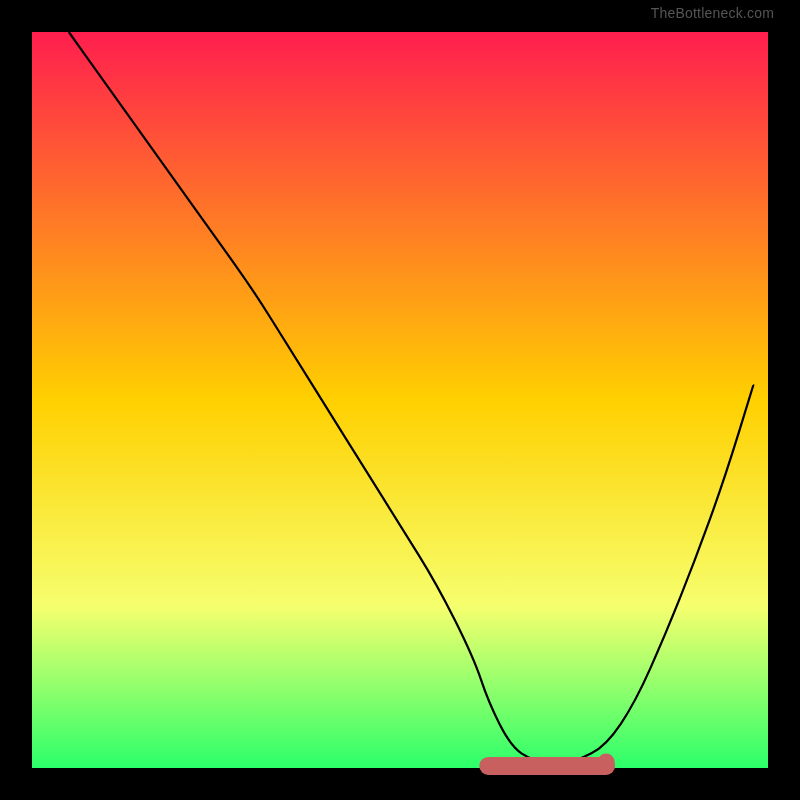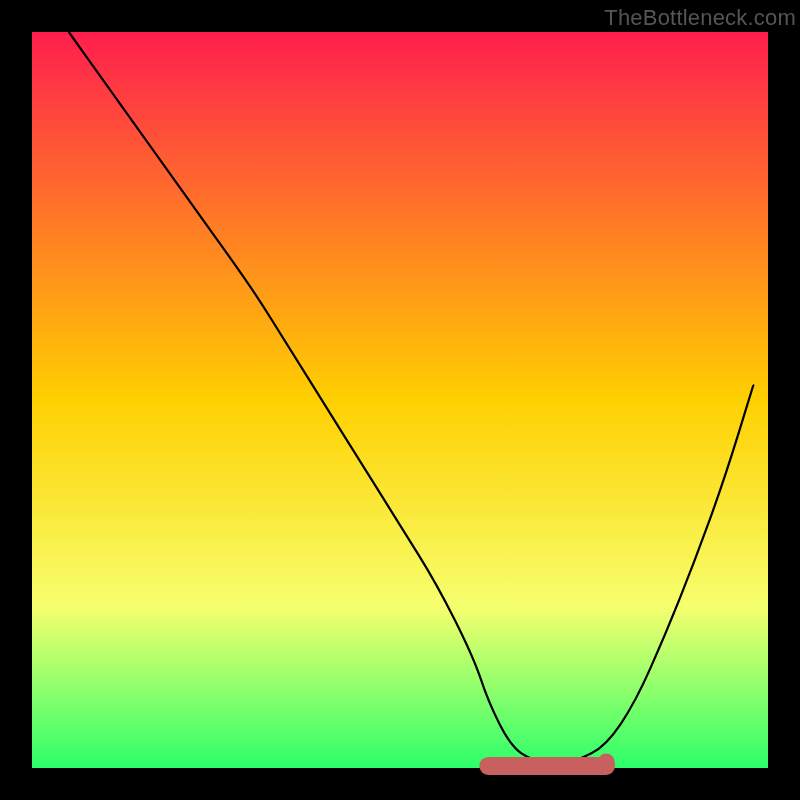--- a/index.html
+++ b/index.html
@@ -11,23 +11,23 @@
     overflow: hidden;
   }
   .wrap {
     position: relative;
     width: 800px;
     height: 800px;
   }
   .watermark {
     position: absolute;
     top: 5px;
-    right: 4px;
+    right: 26px;
     font-family: Arial, Helvetica, sans-serif;
-    font-size: 22px;
+    font-size: 14px;
     color: #555555;
     font-weight: 400;
     letter-spacing: 0.2px;
   }
   svg {
     position: absolute;
     left: 0;
     top: 0;
   }
 </style>

